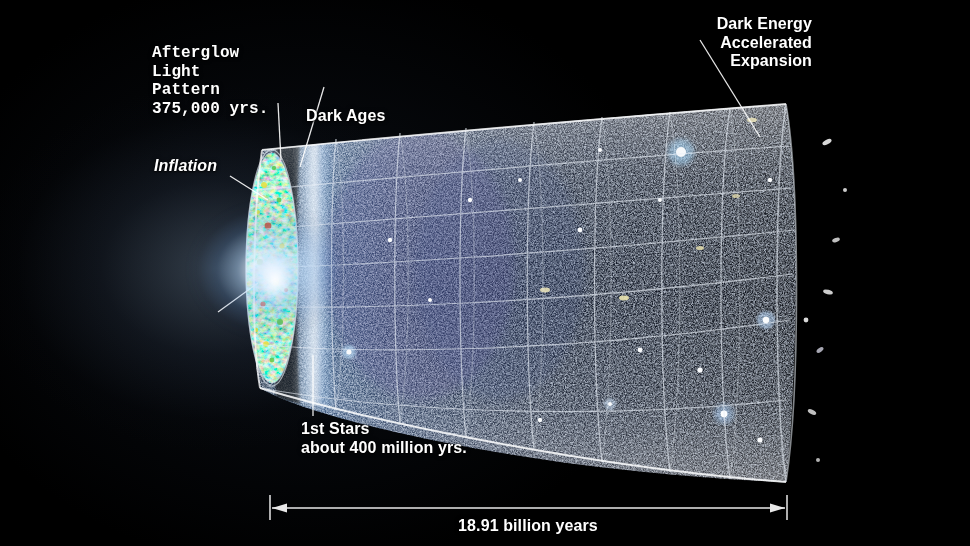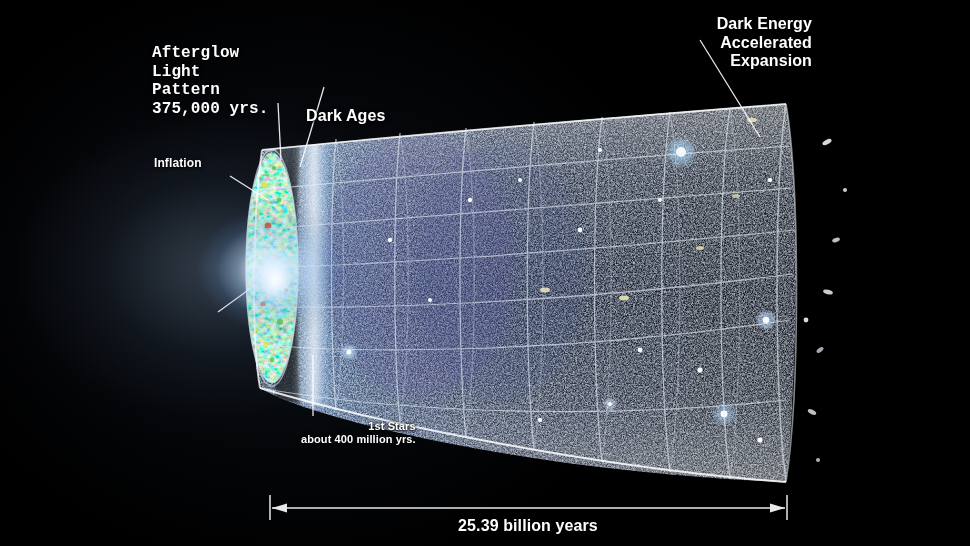--- a/index.html
+++ b/index.html
@@ -41,23 +41,23 @@
   .lbl{
     position:absolute;color:#fff;font-weight:bold;
     letter-spacing:.1px;line-height:1.16;
     text-shadow:0 0 4px rgba(0,0,0,.95), 0 1px 2px rgba(0,0,0,.9);
     white-space:pre-line;
   }
   #lbl-afterglow{left:152px;top:44px;width:132px;font-size:16px;text-align:left;font-family:Liberation Mono, monospace;}
   #lbl-darkages{left:306px;top:63px;font-size:16px;text-align:right;margin-top:44px;}
   #lbl-development{left:451px;top:63px;font-size:16px;text-align:left;}
   #lbl-darkenergy{left:662px;top:3px;width:150px;font-size:16px;text-align:right;margin-top:12px;}
-  #lbl-inflation{left:154px;top:157px;font-size:12px;}
+  #lbl-inflation{left:154px;top:157px;font-size:16px;font-style:italic;}
   #lbl-quantum{left:128px;top:315px;width:128px;font-size:16px;text-align:center;}
-  #lbl-firststars{left:301px;top:420px;font-size:11px;text-align:right;}
+  #lbl-firststars{left:301px;top:420px;font-size:16px;text-align:left;}
   #lbl-bigbang{left:0;top:482px;width:970px;text-align:center;font-size:16px;}
   #lbl-years{left:0;top:517px;width:970px;text-align:center;font-size:16px;}
   
   #lbl-bigbang span, #lbl-years span{position:relative;left:43px;}
 </style>
 </head>
 <body>
 
 <div id="stage">
 
@@ -304,15 +304,15 @@
   <div class="lbl" id="lbl-afterglow">Afterglow Light
 Pattern
 375,000 yrs.</div>
   <div class="lbl" id="lbl-darkages">Dark Ages</div>
   <div class="lbl" id="lbl-darkenergy">Dark Energy
 Accelerated Expansion</div>
   <div class="lbl" id="lbl-inflation">Inflation</div>
   <div class="lbl" id="lbl-firststars">1st Stars
 about 400 million yrs.</div>
 
-  <div class="lbl" id="lbl-years"><span>25.39 billion years</span></div>
+  <div class="lbl" id="lbl-years"><span>18.91 billion years</span></div>
 
 </div>
 
 </body></html>

